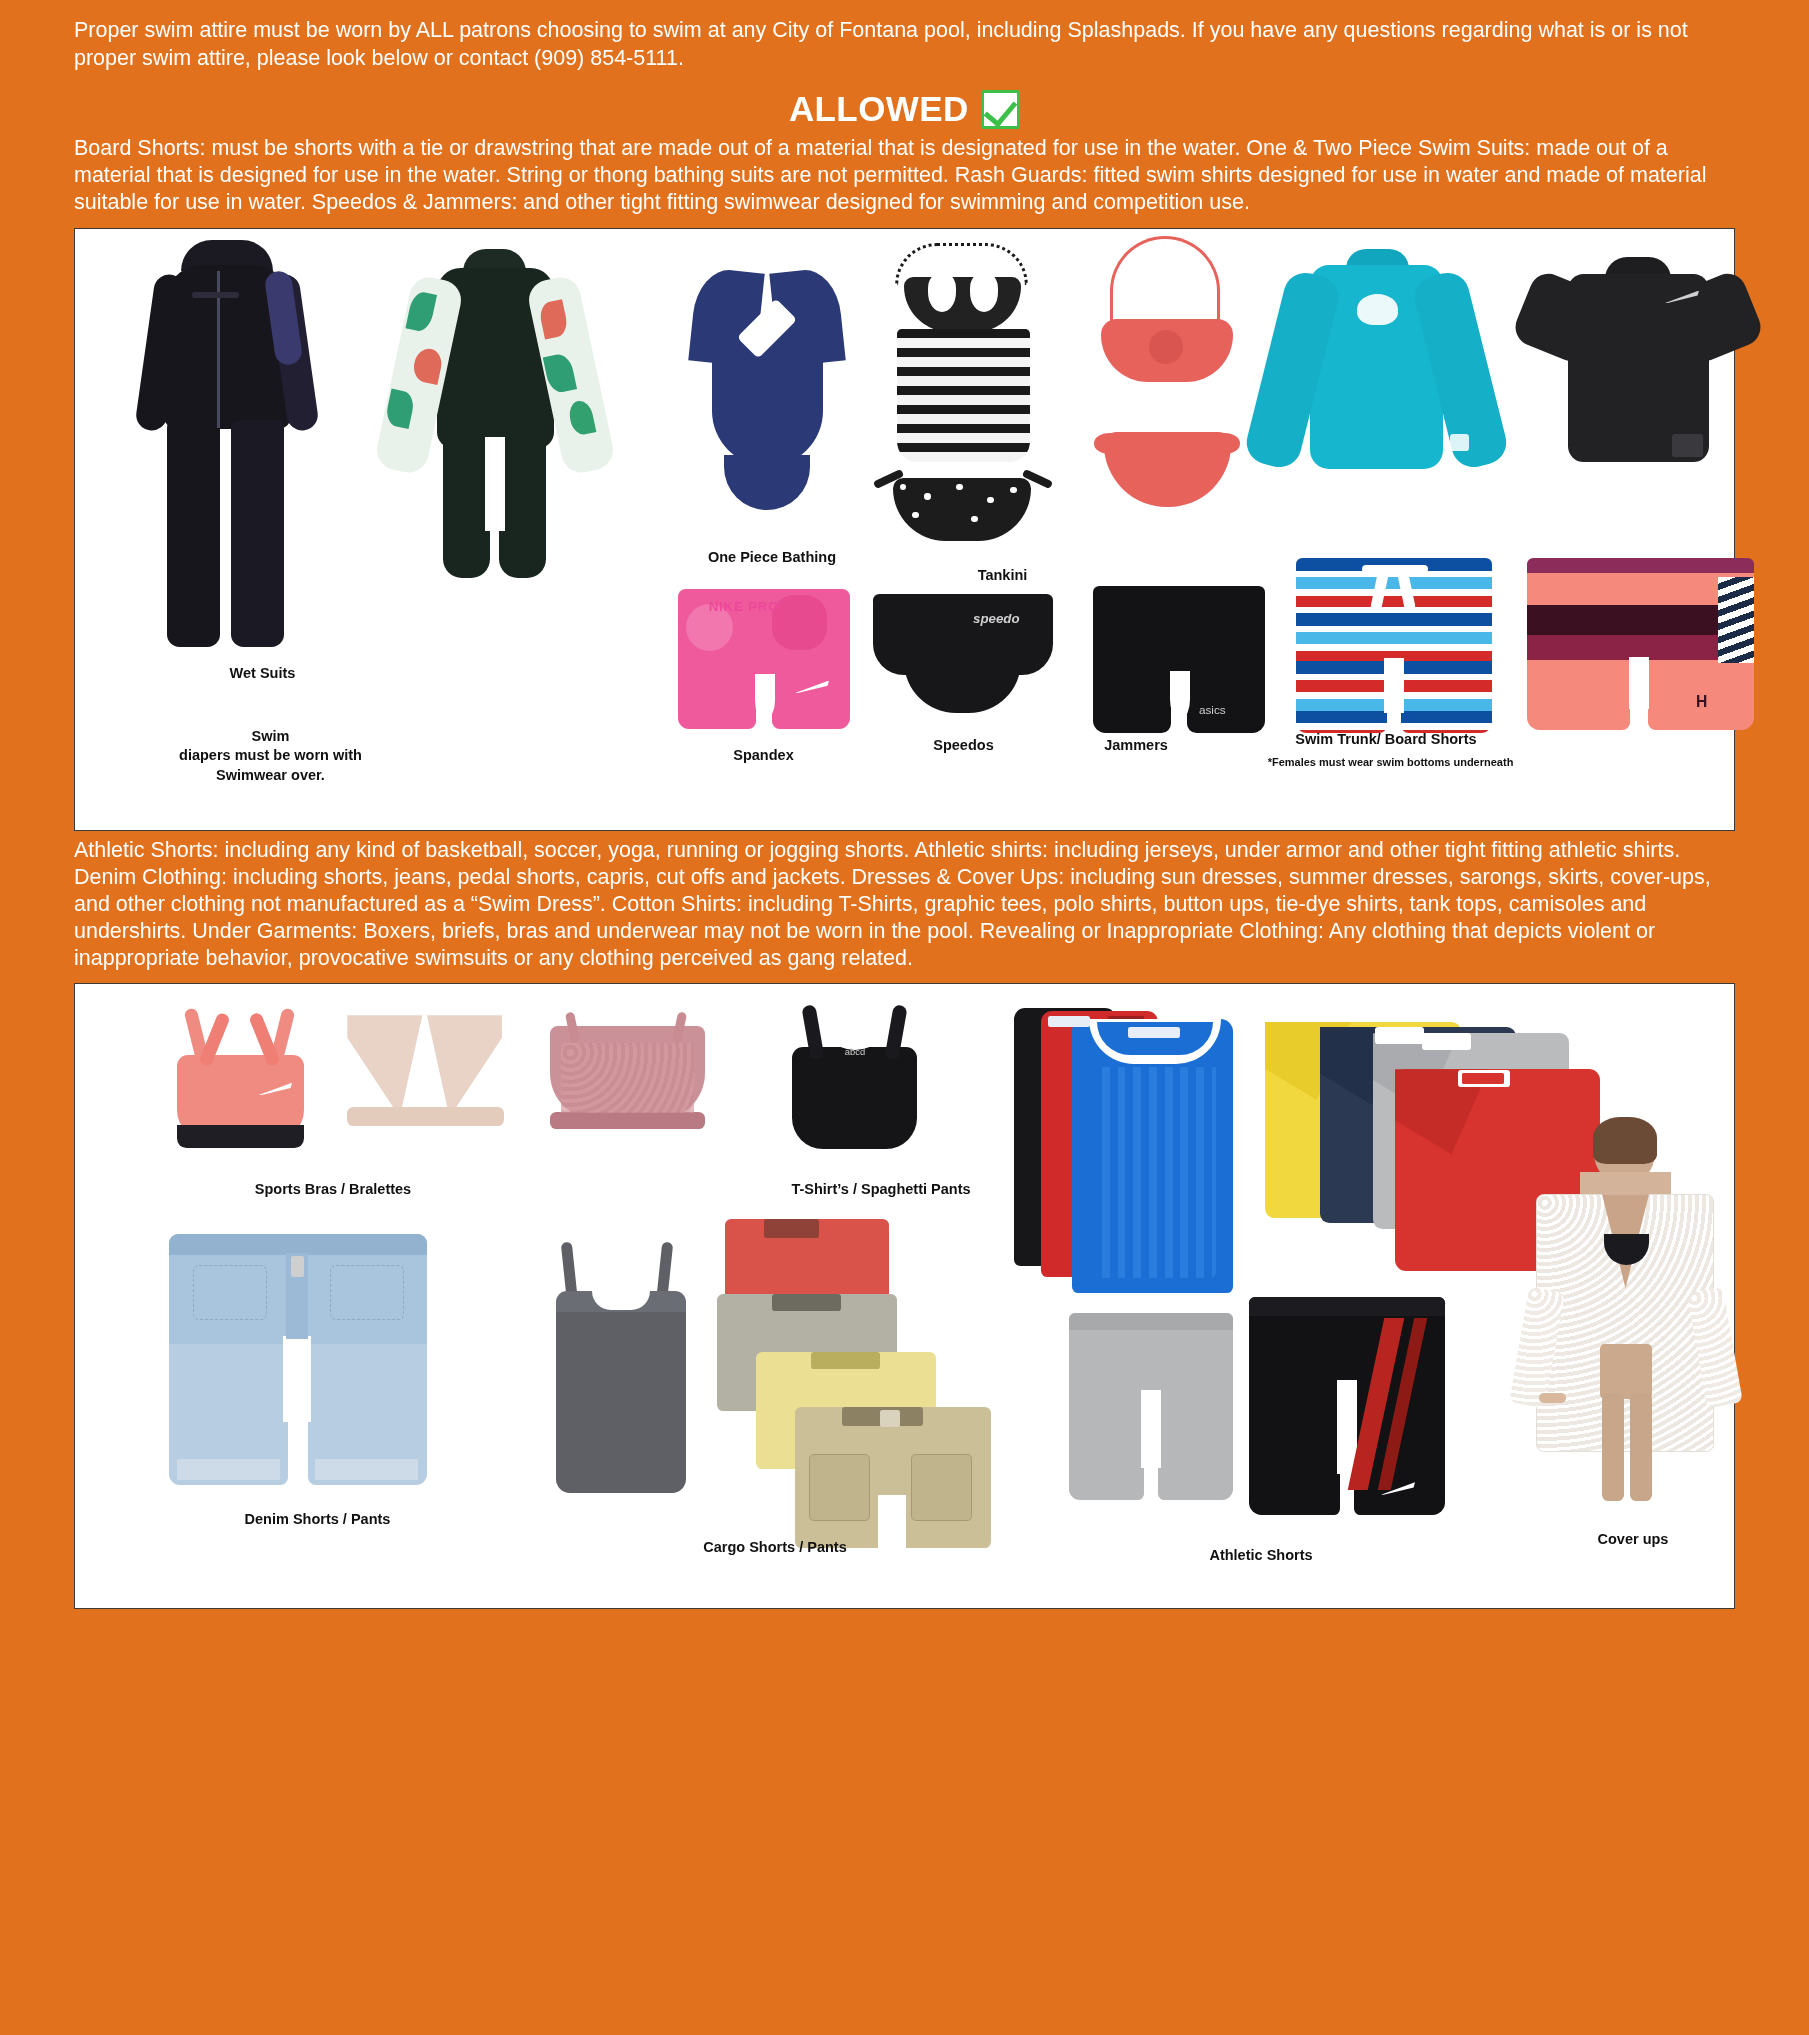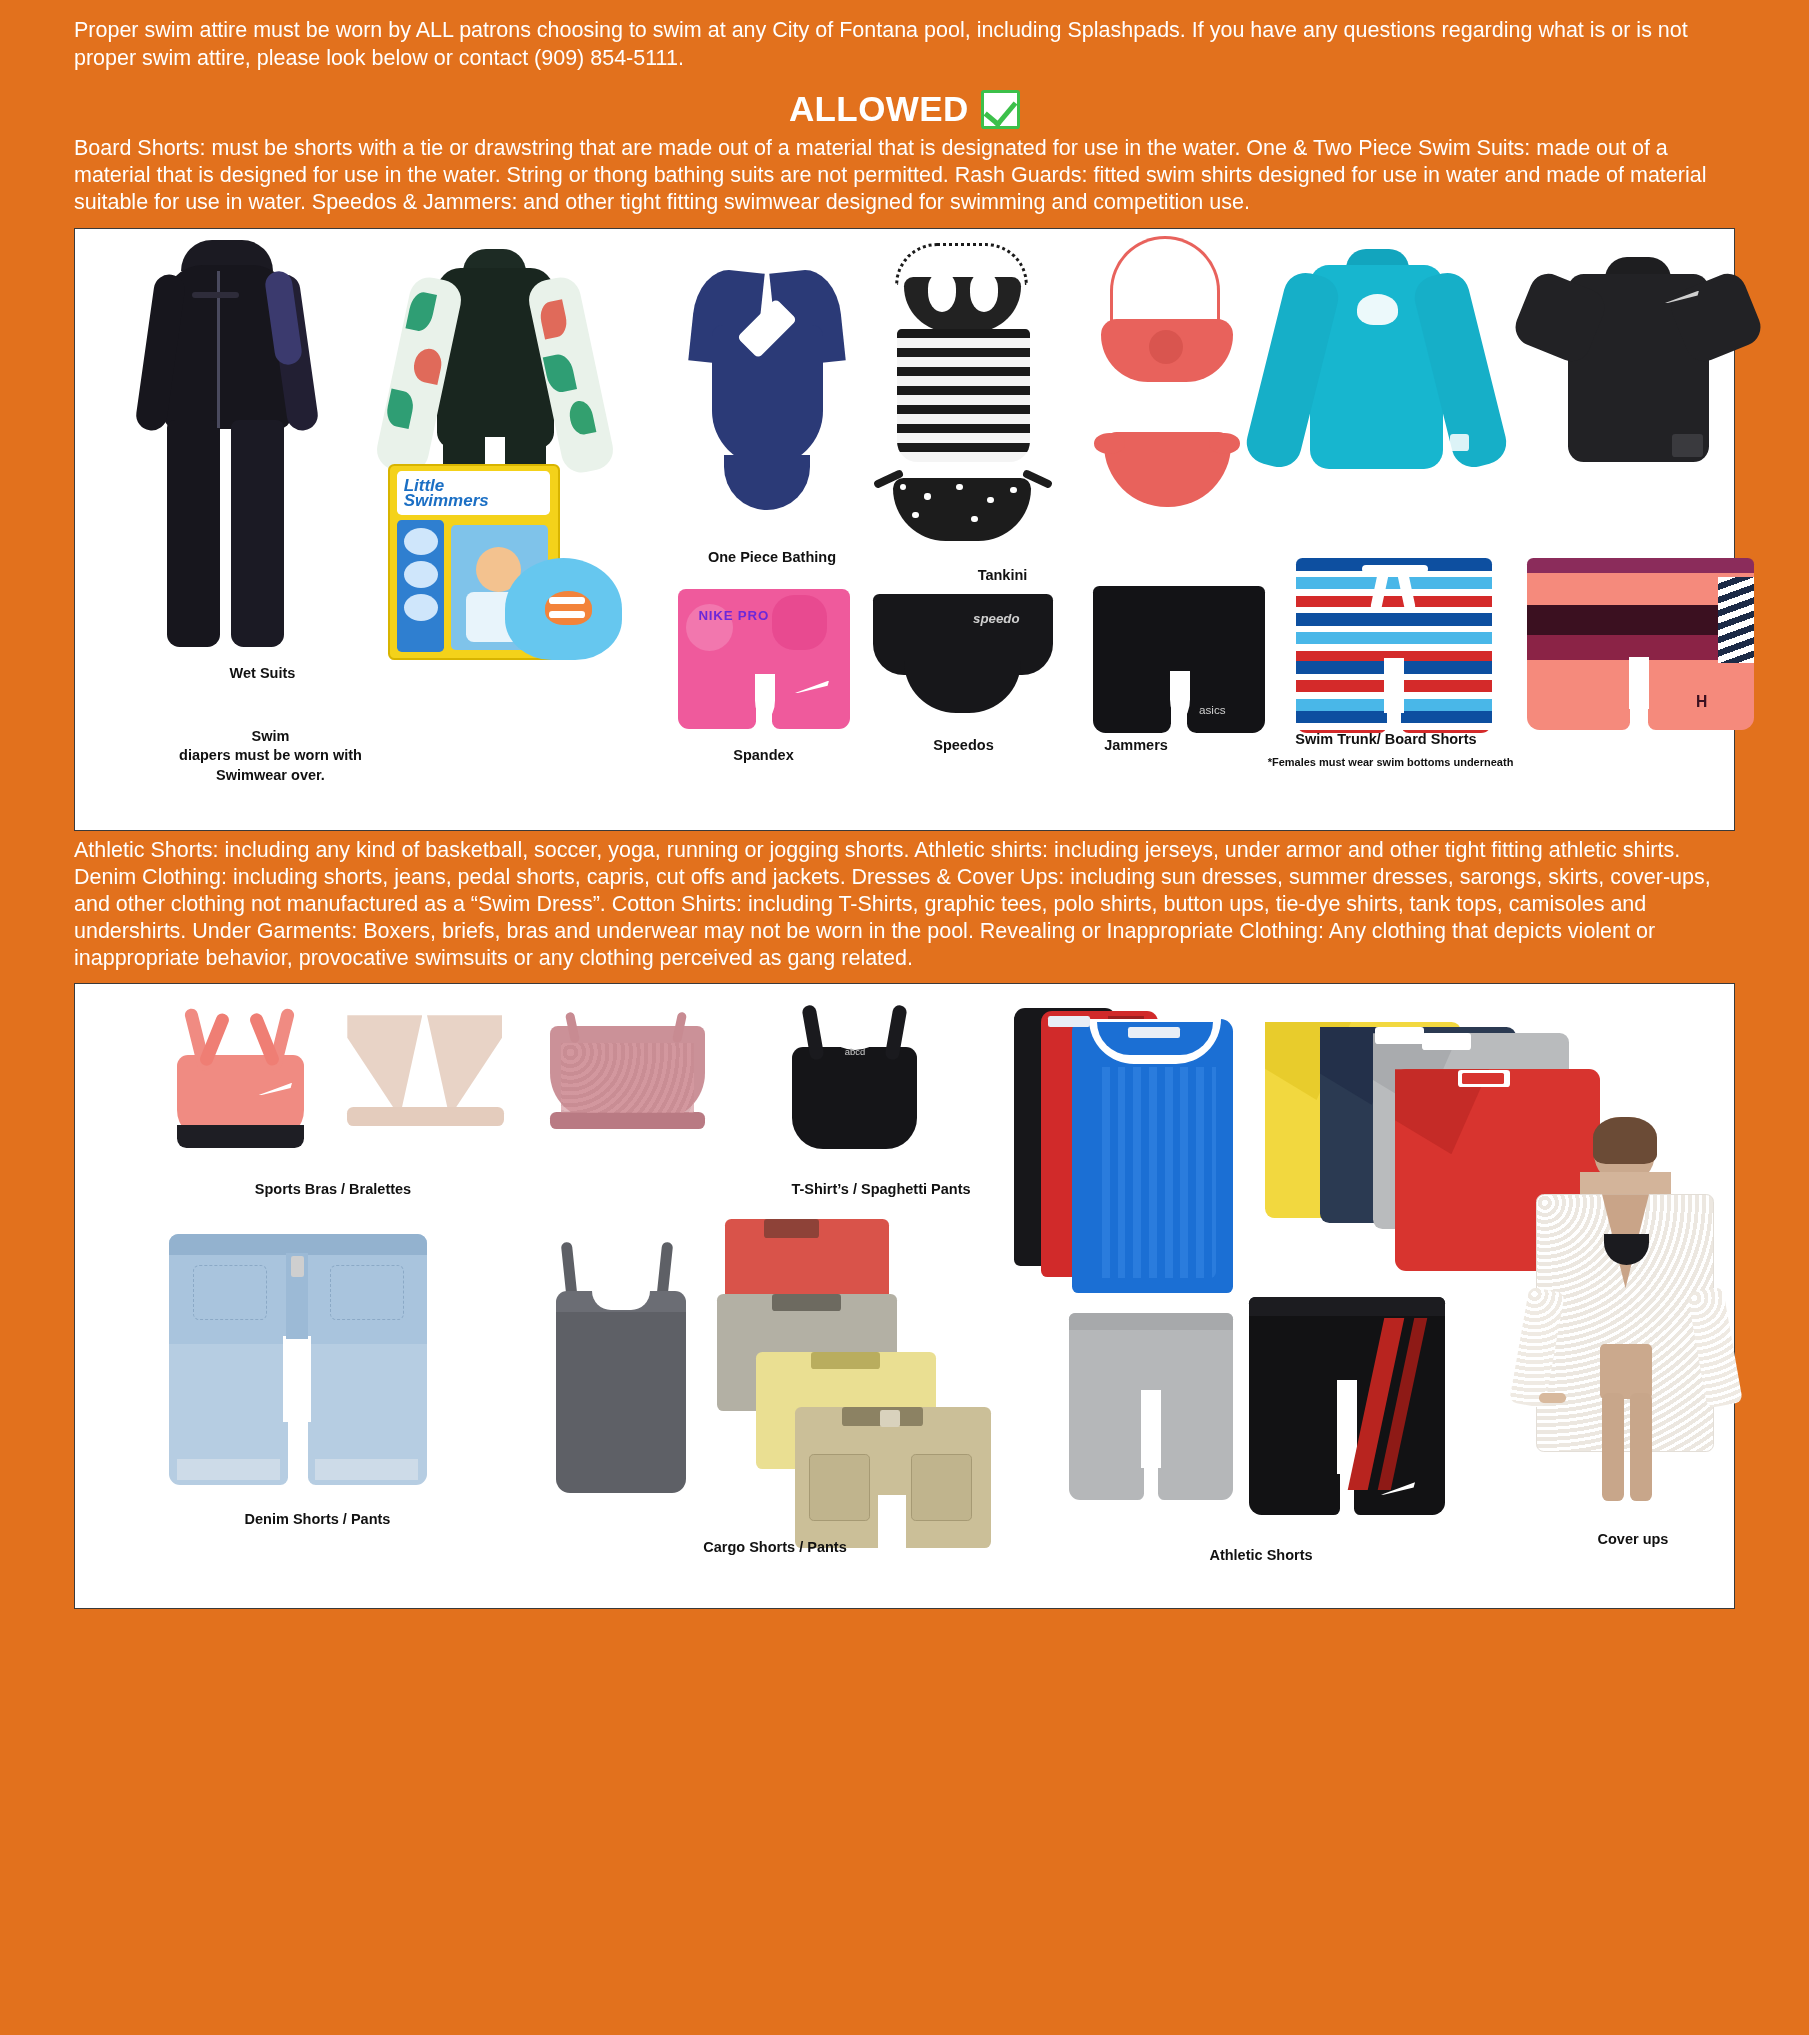--- a/index.html
+++ b/index.html
@@ -202,46 +202,30 @@
 
     <div class="item" style="left:1444px; top:28px; width:235px; height:282px;">
       <div style="position:absolute; left:86px; top:0; width:66px; height:22px; background:#1e1e20; border-radius:22px 22px 0 0;"></div>
       <div style="position:absolute; left:49px; top:17px; width:141px; height:188px; background:#222225; border-radius:15.7px;"></div>
       <div style="position:absolute; left:1.6px; top:23.5px; width:78px; height:75px; background:#222225; border-radius:19px; transform:rotate(22deg);"></div>
       <div style="position:absolute; left:158px; top:23.5px; width:78px; height:75px; background:#222225; border-radius:19px; transform:rotate(-22deg);"></div>
       <div style="position:absolute; left:146px; top:34px; width:34px; height:12.5px; background:#cfcfcf; clip-path:polygon(0 100%,100% 0,96% 40%,8% 100%);"></div>
       <div style="position:absolute; left:153px; top:177px; width:31px; height:23.5px; background:#3a3a3e; border-radius:3.1px;"></div>
     </div>
 
-    <div class="item" style="left:313px; top:235px; width:235px; height:219px;">
-      <div style="position:absolute; left:0; top:0; width:172px; height:196px; background:#f4d21a; border:2.3px solid #d8b400; border-radius:6.3px;"></div>
-      <div style="position:absolute; left:9.4px; top:7.8px; width:153px; height:44px; background:#ffffff; border-radius:4.7px;"></div>
-      <div style="position:absolute; left:15.7px; top:14px; width:141px; height:31px; color:#1b6fc4; font-size:17px; font-weight:bold; font-style:italic; line-height:15.7px;">Little<br>Swimmers</div>
-      <div style="position:absolute; left:9.4px; top:56px; width:47px; height:132px; background:#2f7fd0; border-radius:4.7px;"></div>
-      <div style="position:absolute; left:15.7px; top:64px; width:34px; height:27px; background:#cfe6fb; border-radius:50%;"></div>
-      <div style="position:absolute; left:15.7px; top:97px; width:34px; height:27px; background:#cfe6fb; border-radius:50%;"></div>
-      <div style="position:absolute; left:15.7px; top:130px; width:34px; height:27px; background:#cfe6fb; border-radius:50%;"></div>
-      <div style="position:absolute; left:63px; top:61px; width:97px; height:125px; background:#7fc3ea; border-radius:4.7px;"></div>
-      <div style="position:absolute; left:88px; top:83px; width:45px; height:45px; background:#f3c28f; border-radius:50%;"></div>
-      <div style="position:absolute; left:78px; top:128px; width:64px; height:50px; background:#e8f4fb; border-radius:7.8px;"></div>
-      <div style="position:absolute; left:117px; top:94px; width:117px; height:102px; background:#66c7ef; border-radius:50% 50% 40% 40%;"></div>
-      <div style="position:absolute; left:157px; top:127px; width:47px; height:34px; background:#f3833a; border-radius:50% 50% 40% 40%;"></div>
-      <div style="position:absolute; left:161px; top:133px; width:36px; height:7.8px; background:#ffffff; border-radius:3.1px;"></div>
-      <div style="position:absolute; left:161px; top:147px; width:36px; height:7.8px; background:#ffffff; border-radius:3.1px;"></div>
-    </div>
 
     <div class="item" style="left:603px; top:360px; width:172px; height:149px;">
       <div style="position:absolute; left:0; top:0; width:172px; height:94px; background:#ef5a9c; border-radius:7.8px 7.8px 0 0; overflow:hidden;">
         <div style="position:absolute; left:7.8px; top:15.7px; width:47px; height:47px; background:#f277ae; border-radius:50%;"></div>
         <div style="position:absolute; left:94px; top:6.3px; width:55px; height:55px; background:#e84a90; border-radius:40%;"></div>
       </div>
       <div style="position:absolute; left:0; top:88px; width:78px; height:52px; background:#ef5a9c; border-radius:0 0 7.8px 11px;"></div>
       <div style="position:absolute; left:94px; top:88px; width:78px; height:52px; background:#ef5a9c; border-radius:0 0 11px 7.8px;"></div>
       <div style="position:absolute; left:77px; top:85px; width:20.4px; height:44px; background:#ffffff; border-radius:0 0 40% 40%;"></div>
-      <div style="position:absolute; left:20.4px; top:19px; width:81px; height:15.7px; color:#6d28d9; font-size:13.3px; font-weight:bold; letter-spacing:0.8px;">NIKE PRO</div>
+      <div style="position:absolute; left:20.4px; top:10px; width:81px; height:15.7px; color:#ec4899; font-size:13.3px; font-weight:bold; letter-spacing:0.8px;text-align:right;">NIKE PRO</div>
       <div style="position:absolute; left:117px; top:92px; width:34px; height:12.5px; background:#ffffff; clip-path:polygon(0 100%,100% 0,96% 42%,8% 100%);"></div>
     </div>
     <div class="cap" style="left:618px; top:517px; width:141px;">Spandex</div>
 
     <div class="item" style="left:798px; top:365px; width:180px; height:133px;">
       <div style="position:absolute; left:0; top:0; width:180px; height:81px; background:#17171a; border-radius:6.3px 6.3px 31px 31px;"></div>
       <div style="position:absolute; left:31px; top:67px; width:117px; height:52px; background:#17171a; border-radius:0 0 63px 63px;"></div>
       <div style="position:absolute; left:100px; top:17px; width:58px; height:14px; color:#cfcfcf; font-size:13.3px; font-style:italic; font-weight:bold;">speedo</div>
     </div>
     <div class="cap" style="left:822px; top:507px; width:133px;">Speedos</div>

